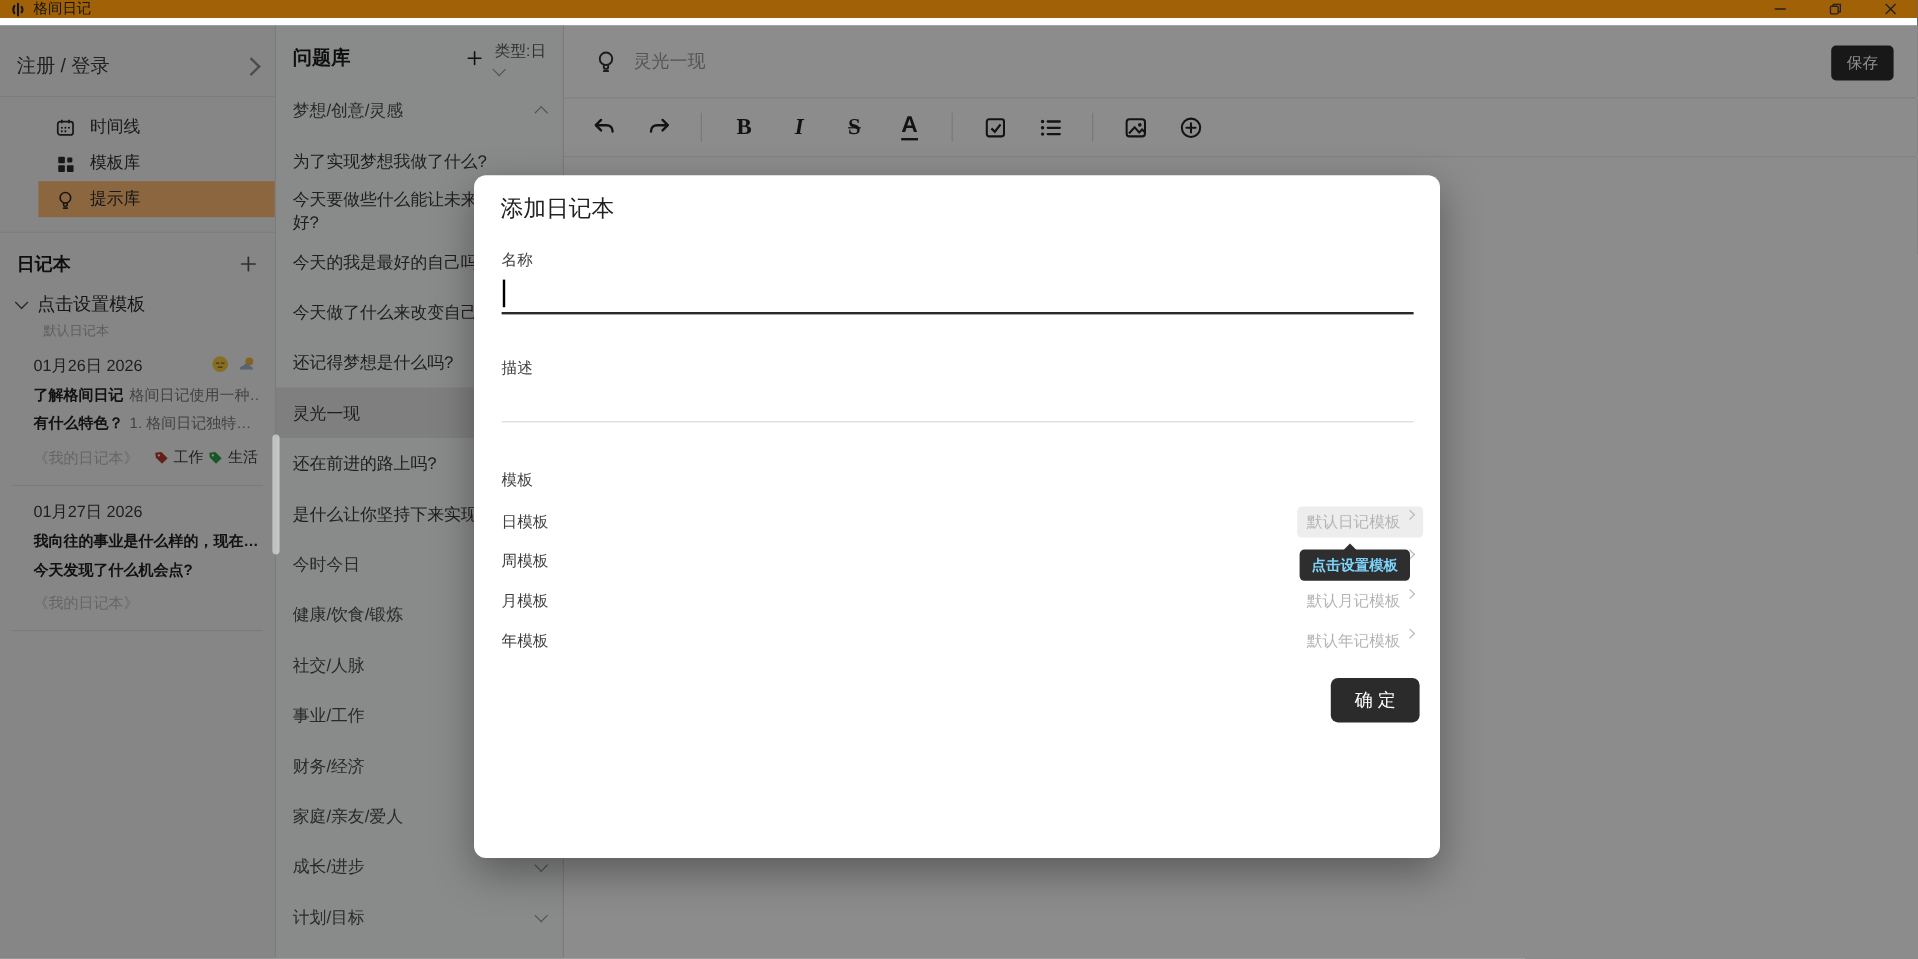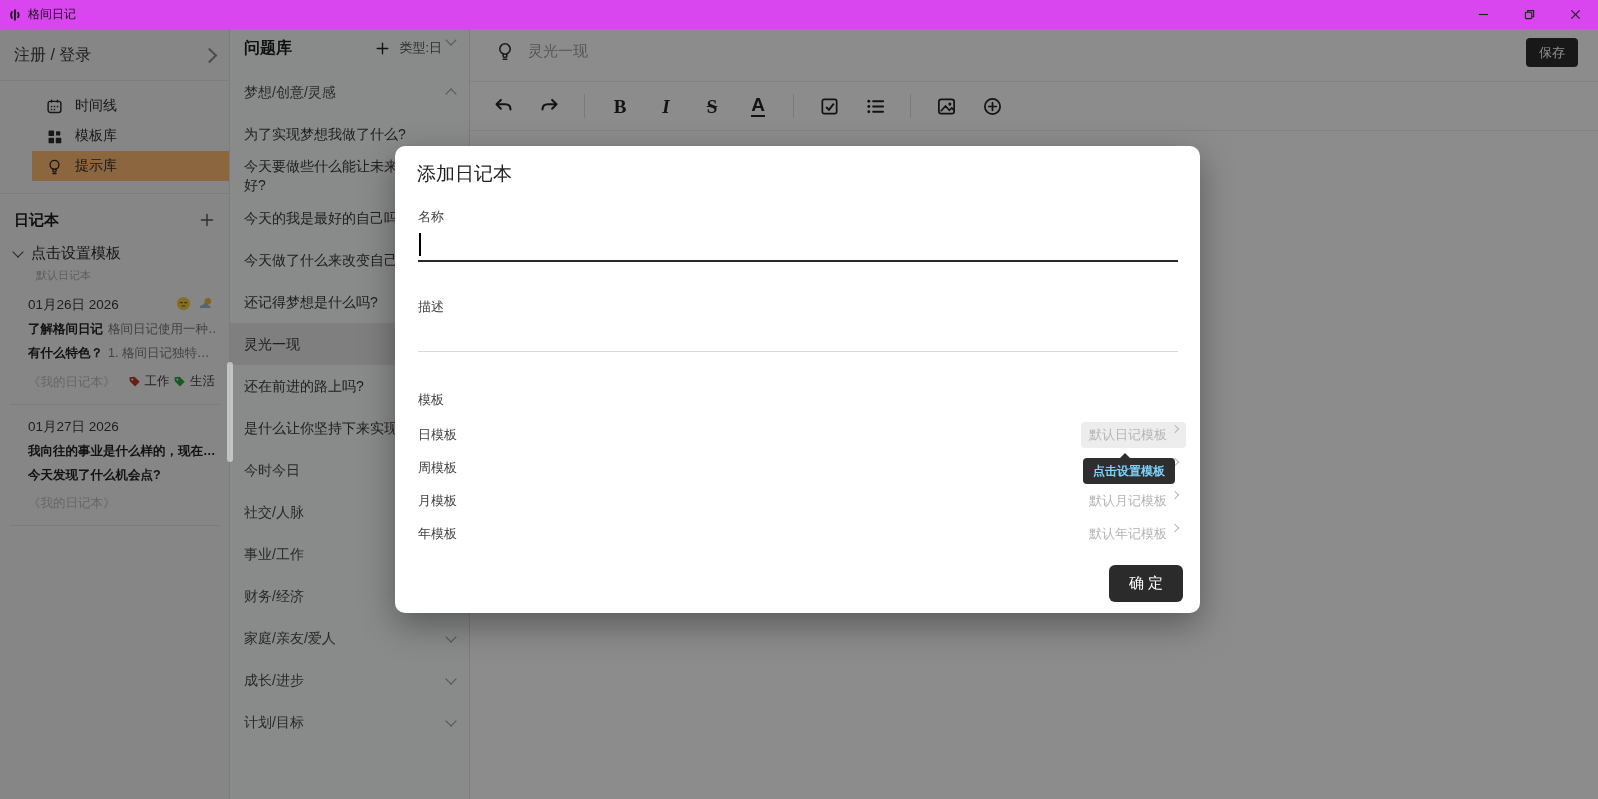--- a/index.html
+++ b/index.html
@@ -1,20 +1,20 @@
 <!DOCTYPE html>
 <html><head>
 <meta charset="utf-8">
 <style>
   html,body{margin:0;padding:0;width:1598px;height:799px;overflow:hidden;
     font-family:"Liberation Sans","DejaVu Sans",sans-serif;background:#000;}
   #stage{position:relative;width:1598px;height:799px;background:#fff;}
 
   
-  #titlebar{position:absolute;top:0;left:0;right:0;height:29px;background:#d946ef;
+  #titlebar{position:absolute;top:0;left:0;right:0;height:15px;background:#a16207;
     display:flex;align-items:center;padding:0 0 0 8px;box-sizing:border-box;z-index:30;}
   .app-icon{width:14px;height:14px;color:#151515;display:inline-flex;margin-right:6px;}
   .app-icon svg{width:14px;height:14px;}
   .app-title{font-size:12px;color:#141414;}
   .win-controls{margin-left:auto;display:flex;height:100%;}
   .wc{width:46px;height:100%;display:flex;align-items:center;justify-content:center;color:#222;background:none;border:none;padding:0;}
   .wc svg{width:11px;height:11px;}
 
   
   #app{position:absolute;top:21px;left:0;right:0;bottom:0;display:flex;}
@@ -51,21 +51,21 @@
   .tag-ic{display:inline-flex;}
   .tag-ic svg{width:13px;height:13px;}
   .entry-sep{height:1px;background:#e0e0e0;margin:13px 10px 0 10px;}
 
   
   .q-header{display:flex;align-items:center;margin:10px 14px 0 14px;height:34px;}
   .q-title{font-size:16px;font-weight:700;color:#1d1d1d;}
   .q-actions{margin-left:auto;display:flex;align-items:center;gap:9px;}
   .q-plus{width:15px;height:15px;color:#1f1f1f;background:none;border:none;padding:0;display:inline-flex;}
   .q-plus svg{width:15px;height:15px;}
-  .q-type{font-size:13px;color:#565656;display:flex;align-items:flex-start;gap:5px;}
+  .q-type{font-size:13px;color:#565656;display:flex;align-items:flex-start;gap:5px;flex-direction:column;}
   #q-list{margin-top:6px;}
   .q-item{display:flex;align-items:center;justify-content:space-between;min-height:42px;padding:0 14px;font-size:14px;color:#3a3a3a;box-sizing:border-box;}
   .q-item.category{color:#4c4c4c;}
   .q-item.selected{background:#e7e8e8;}
   .q-label{line-height:1.35;white-space:nowrap;}
   .q-label.wrap{max-width:170px;white-space:normal;}
 
   
   .chev{display:inline-block;width:7px;height:7px;border-right:1.5px solid #9a9a9a;border-bottom:1.5px solid #9a9a9a;}
   .chev.down{transform:rotate(45deg);margin-top:-3px;}
@@ -89,21 +89,21 @@
   .tl.s{text-decoration:line-through;}
   .tl.a{font-family:"Liberation Sans","DejaVu Sans",sans-serif;border-bottom:2.5px solid #242424;padding-bottom:1px;}
   .save-btn{position:absolute;top:17px;right:20px;width:52px;height:29px;background:#2d2d2d;color:#fff;
     font-size:13px;border:none;border-radius:4px;display:flex;align-items:center;justify-content:center;}
 
   
   #overlay{position:absolute;top:21px;left:0;right:0;bottom:0;background:rgba(0,0,0,0.45);z-index:10;}
   #scroll-thumb{position:absolute;left:227px;top:362px;width:6px;height:100px;border-radius:3px;background:rgba(255,255,255,0.5);z-index:12;}
 
   
-  #modal{position:absolute;left:395px;top:146px;width:805px;height:467px;background:#fff;border-radius:10px;
+  #modal{position:absolute;left:395px;top:146px;width:805px;height:569px;background:#fff;border-radius:10px;
     box-shadow:0 12px 34px rgba(0,0,0,0.35);z-index:20;}
   .m-title{position:absolute;left:22px;top:15px;font-size:19px;color:#222;}
   .m-label{position:absolute;left:23px;font-size:13px;color:#3f3f3f;}
   .lbl-name{top:62px;} .lbl-desc{top:152px;} .lbl-tpl{top:245px;}
   .m-input-name{position:absolute;left:23px;right:22px;top:84px;height:30px;border-bottom:2px solid #2a2a2a;}
   .m-caret{position:absolute;left:1px;top:3px;width:1.5px;height:23px;background:#000;animation:blink 1.1s steps(1) infinite;}
   @keyframes blink{50%{opacity:0;}}
   .m-input-desc{position:absolute;left:23px;right:22px;top:175px;height:30px;border-bottom:1px solid #dadada;}
   #m-rows{position:absolute;left:23px;right:22px;top:272px;}
   .m-row{height:33px;display:flex;align-items:center;justify-content:space-between;}
@@ -325,20 +325,23 @@
           <div class="q-item">
             <span class="q-label">还在前进的路上吗?</span>
           </div>
           <div class="q-item">
             <span class="q-label">是什么让你坚持下来实现</span>
           </div>
           <div class="q-item category">
             <span class="q-label">今时今日</span>
           </div>
           <div class="q-item category">
+            <span class="q-label">健康/饮食/锻炼</span>
+          </div>
+          <div class="q-item category">
             <span class="q-label">社交/人脉</span>
           </div>
           <div class="q-item category">
             <span class="q-label">事业/工作</span>
             <span class="chev down"></span>
           </div>
           <div class="q-item category">
             <span class="q-label">财务/经济</span>
             <span class="chev down"></span>
           </div>

